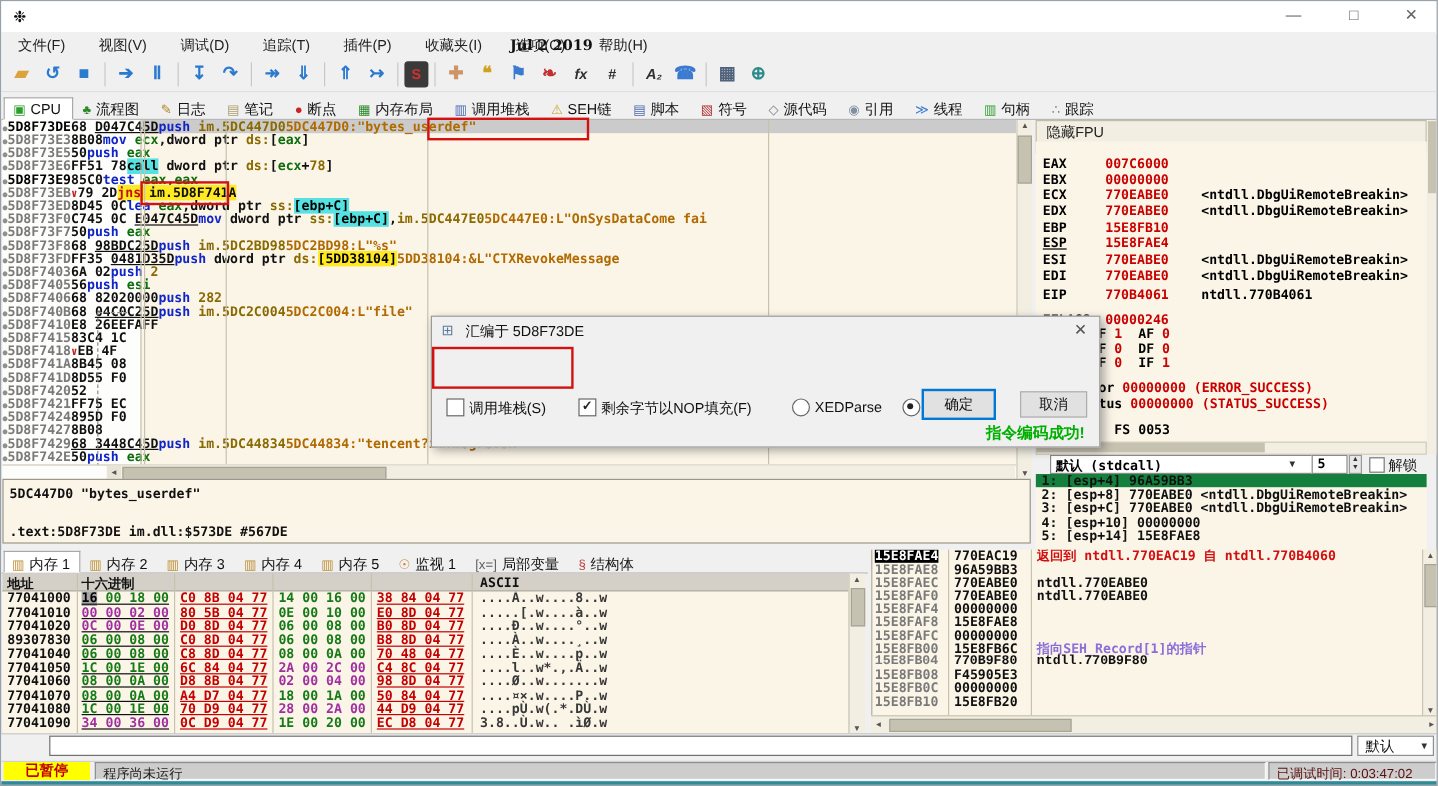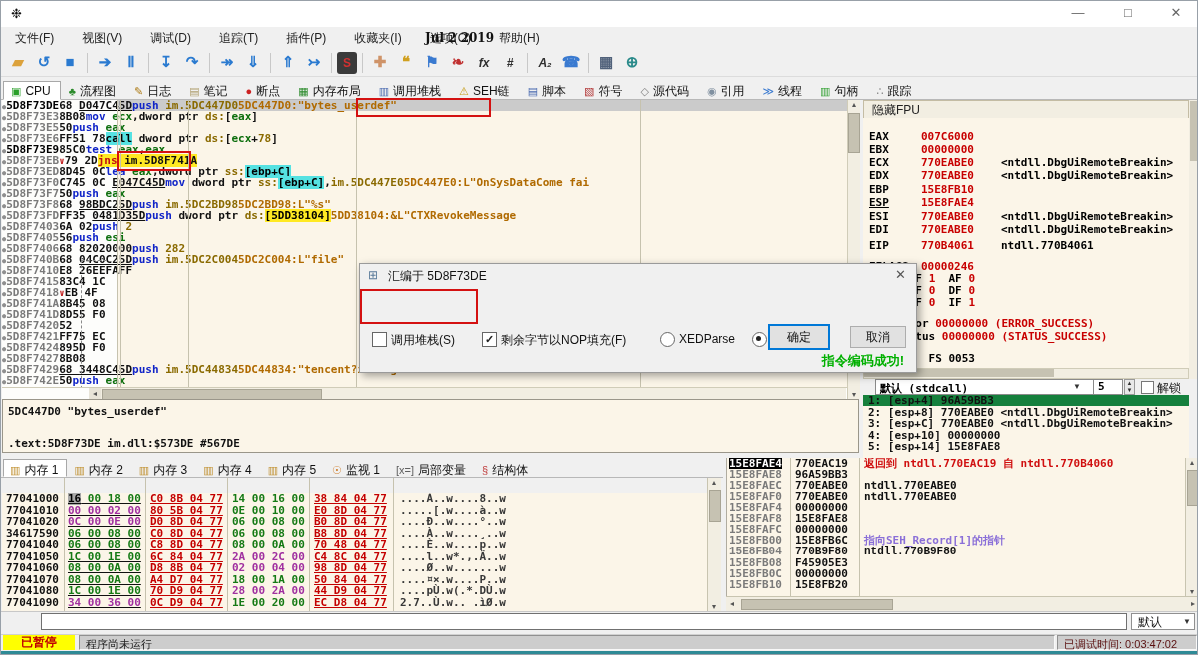--- a/index.html
+++ b/index.html
@@ -264,20 +264,25 @@
   <span id="unlocklab" class="abs">解锁</span>
   <div id="args" class="abs">
       <div class="arow asel" style="top: 0px;">1: [esp+4] 96A59BB3</div>
       <div class="arow" style="top: 11.5px;">2: [esp+8] 770EABE0 &lt;ntdll.DbgUiRemoteBreakin&gt;</div>
       <div class="arow" style="top: 23px;">3: [esp+C] 770EABE0 &lt;ntdll.DbgUiRemoteBreakin&gt;</div>
       <div class="arow" style="top: 34.5px;">4: [esp+10] 00000000</div>
       <div class="arow" style="top: 46px;">5: [esp+14] 15E8FAE8</div>
     </div>
 
   <div id="dumptabs" class="abs"><span class="dtab sel"><span class="tg" style="color: rgb(192, 144, 48);">▥</span><span>内存 1</span></span><span class="dtab"><span class="tg" style="color: rgb(192, 144, 48);">▥</span><span>内存 2</span></span><span class="dtab"><span class="tg" style="color: rgb(192, 144, 48);">▥</span><span>内存 3</span></span><span class="dtab"><span class="tg" style="color: rgb(192, 144, 48);">▥</span><span>内存 4</span></span><span class="dtab"><span class="tg" style="color: rgb(192, 144, 48);">▥</span><span>内存 5</span></span><span class="dtab"><span class="tg" style="color: rgb(208, 128, 48);">☉</span><span>监视 1</span></span><span class="dtab"><span class="tg" style="color: rgb(96, 96, 96);">[x=]</span><span>局部变量</span></span><span class="dtab"><span class="tg" style="color: rgb(192, 64, 64);">§</span><span>结构体</span></span></div>
+  <div id="dumphead" class="abs">
+    <span class="dhlab" style="left:4px;">地址</span>
+    <span class="dhlab" style="left:66px;">十六进制</span>
+    <span class="dhlab" style="left:398px;">ASCII</span>
+  </div>
   <div id="dumprows" class="abs">
       <div class="durow" style="top: 0px;">
         <span class="duaddr">77041000</span>
         <span class="dg g0"><span class="csel">16</span><span class="cg"> 00 18 00</span></span>
         <span class="dg g1"><span class="cr">C0 8B 04 77</span></span>
         <span class="dg g2"><span class="cg">14 00 16 00</span></span>
         <span class="dg g3"><span class="cr">38 84 04 77</span></span>
         <span class="dascii">....À..w....8..w</span>
       </div>
       <div class="durow" style="top: 11.5px;">
@@ -290,21 +295,21 @@
       </div>
       <div class="durow" style="top: 23px;">
         <span class="duaddr">77041020</span>
         <span class="dg g0"><span class="cp">0C 00 0E 00</span></span>
         <span class="dg g1"><span class="cr">D0 8D 04 77</span></span>
         <span class="dg g2"><span class="cg">06 00 08 00</span></span>
         <span class="dg g3"><span class="cr">B0 8D 04 77</span></span>
         <span class="dascii">....Ð..w....°..w</span>
       </div>
       <div class="durow" style="top: 34.5px;">
-        <span class="duaddr">34617590</span>
+        <span class="duaddr">89307830</span>
         <span class="dg g0"><span class="cg">06 00 08 00</span></span>
         <span class="dg g1"><span class="cr">C0 8D 04 77</span></span>
         <span class="dg g2"><span class="cg">06 00 08 00</span></span>
         <span class="dg g3"><span class="cr">B8 8D 04 77</span></span>
         <span class="dascii">....À..w....¸..w</span>
       </div>
       <div class="durow" style="top: 46px;">
         <span class="duaddr">77041040</span>
         <span class="dg g0"><span class="cg">06 00 08 00</span></span>
         <span class="dg g1"><span class="cr">C8 8D 04 77</span></span>
@@ -343,21 +348,21 @@
         <span class="dg g2"><span class="cp">28 00 2A 00</span></span>
         <span class="dg g3"><span class="cr">44 D9 04 77</span></span>
         <span class="dascii">....pÙ.w(.*.DÙ.w</span>
       </div>
       <div class="durow" style="top: 103.5px;">
         <span class="duaddr">77041090</span>
         <span class="dg g0"><span class="cp">34 00 36 00</span></span>
         <span class="dg g1"><span class="cr">0C D9 04 77</span></span>
         <span class="dg g2"><span class="cg">1E 00 20 00</span></span>
         <span class="dg g3"><span class="cr">EC D8 04 77</span></span>
-        <span class="dascii">2.7..Ù.w.. .ìØ.w</span>
+        <span class="dascii">3.8..Ù.w.. .ìØ.w</span>
       </div>
     </div>
   <div class="abs dsepv" style="left:63px;"></div>
   <div class="abs dsepv" style="left:144px;"></div>
   <div class="abs dsepv" style="left:226px;"></div>
   <div class="abs dsepv" style="left:308px;"></div>
   <div class="abs dsepv" style="left:392px;"></div>
   <div id="dumpvbar" class="abs">
     <div class="sbarrow" style="position:absolute;top:0;">▴</div>
     <div class="sbarrow" style="position:absolute;bottom:0;">▾</div>

